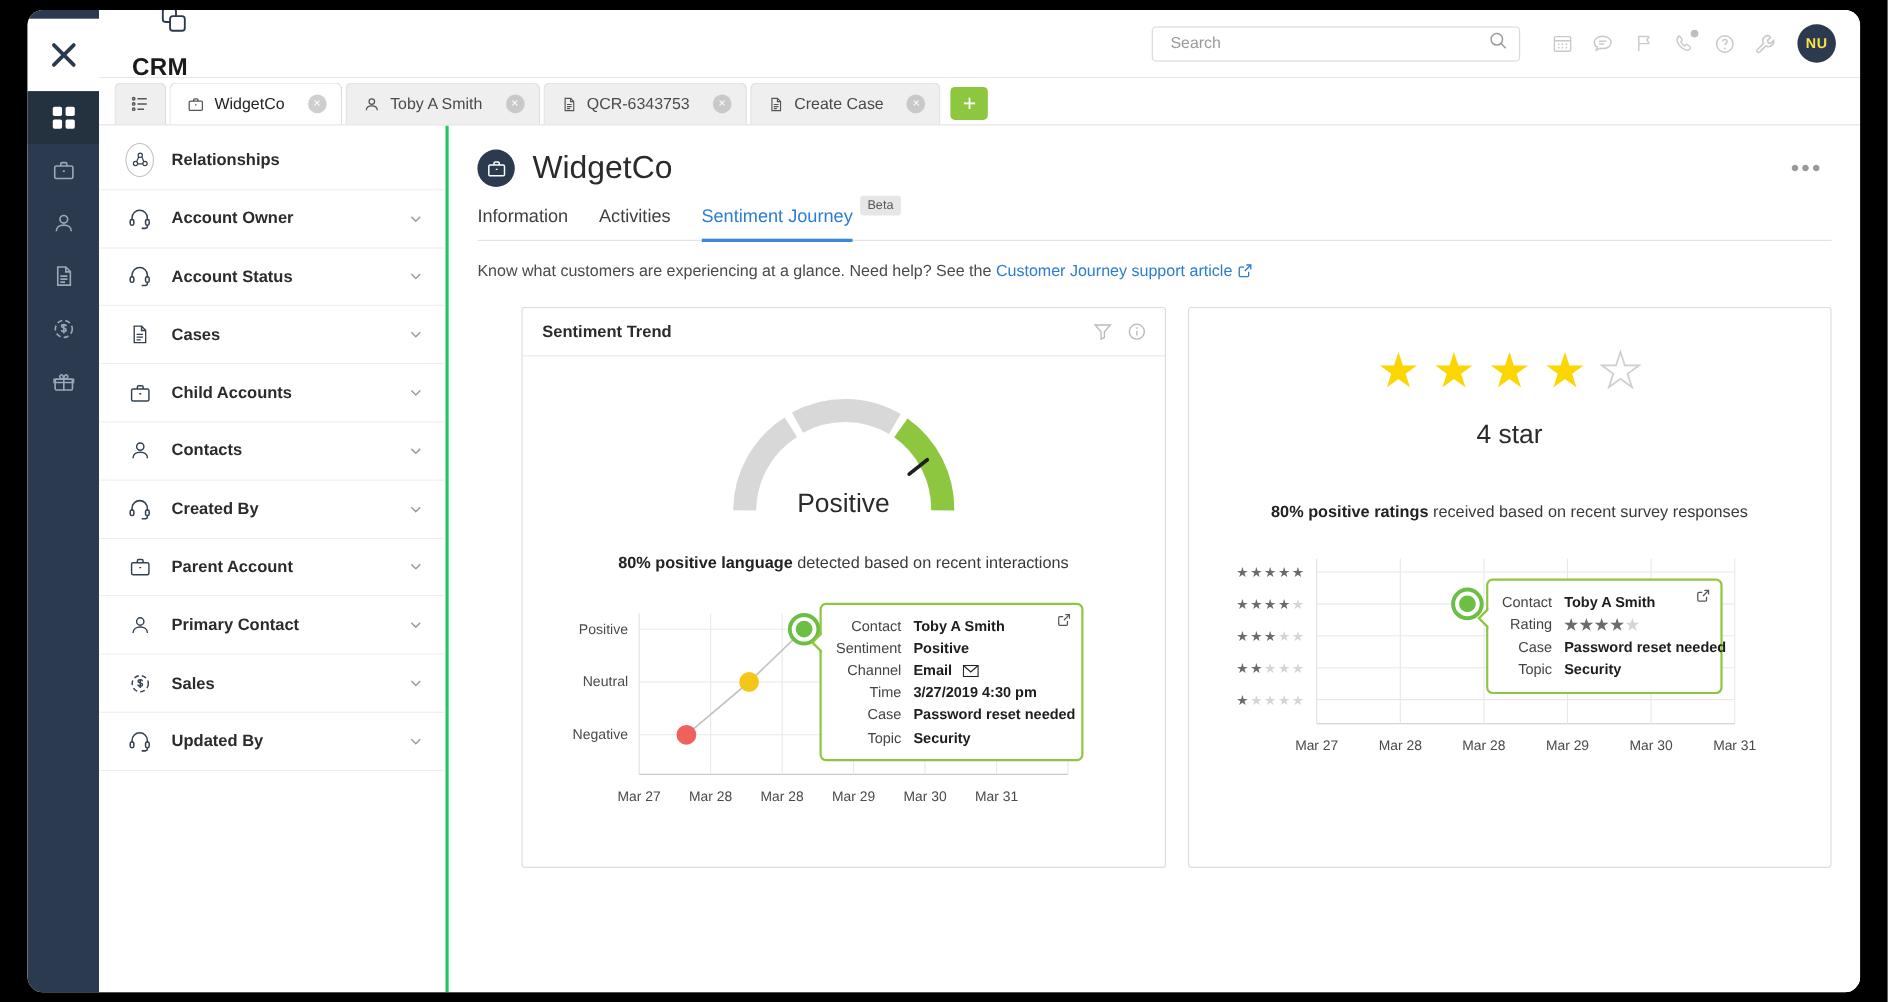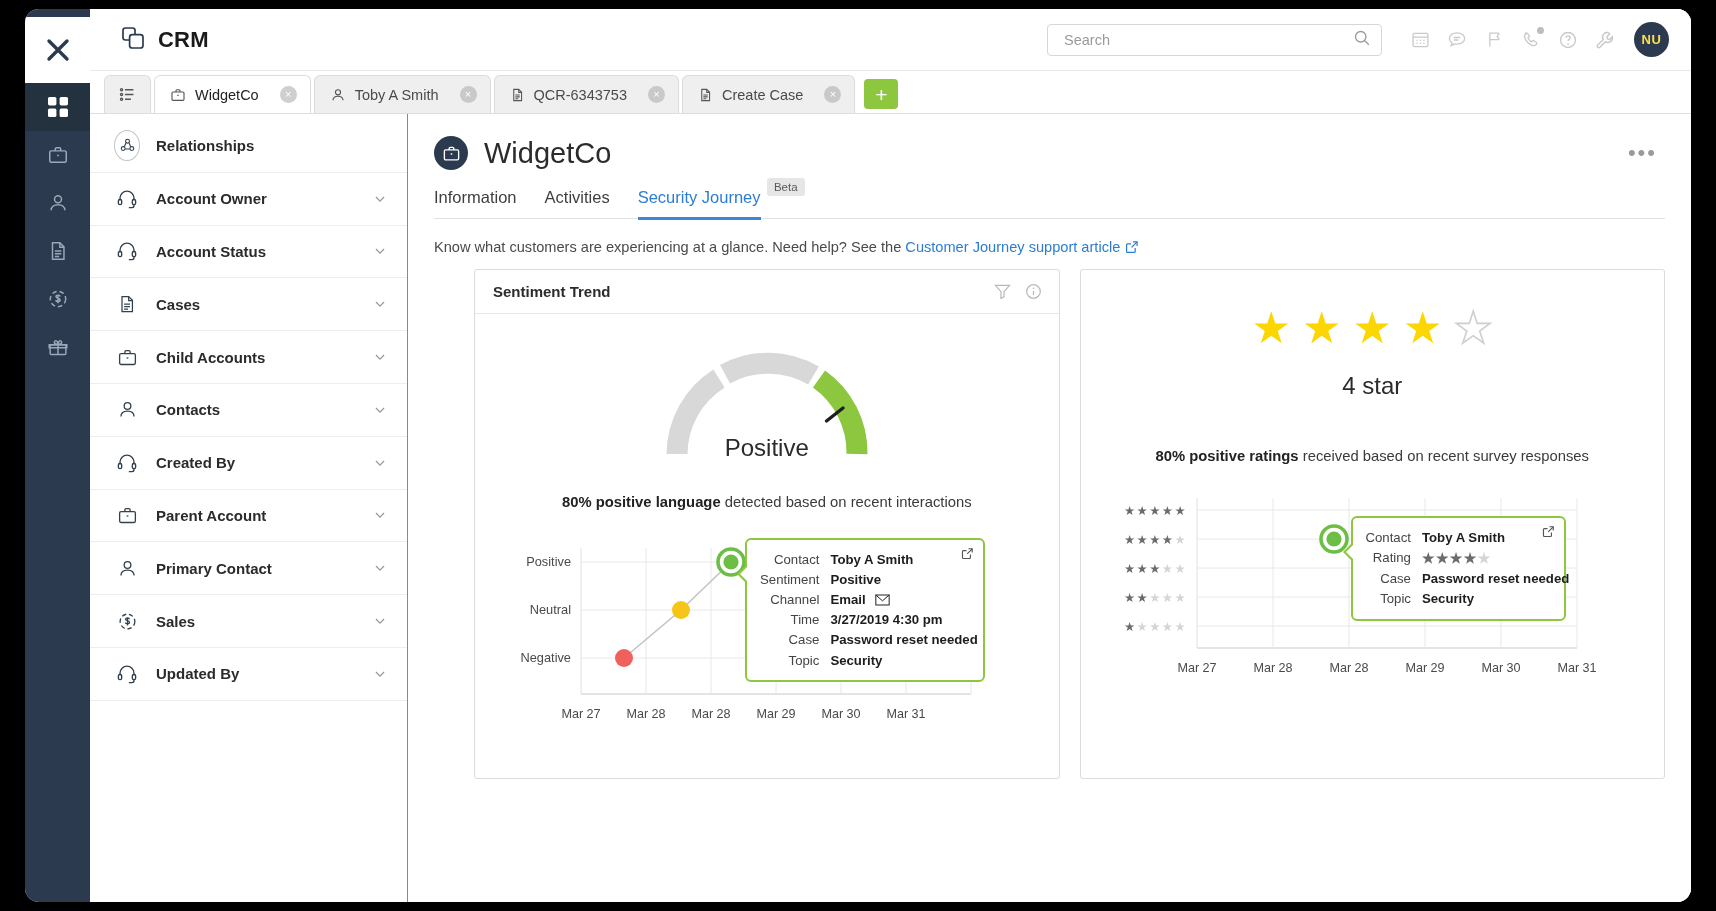--- a/index.html
+++ b/index.html
@@ -38,21 +38,21 @@
   .rail-item.active { background:#24313f; color:#fff; }
   .rail-item svg { display:block; }
   
   .right { flex:1; display:flex; flex-direction:column; min-width:0; background:#fff;}
   
   .topbar {
     height:62px; flex:0 0 62px; background:#fff;
     display:flex; align-items:center; padding:0 22px 0 30px;
     border-bottom:1px solid #e8e8e8;
   }
-  .app-title { display:flex; align-items:center; gap:12px; }
+  .app-title { display:flex; align-items:flex-end; gap:12px;flex-direction:column; }
   .app-title .txt { font-size:22px; font-weight:bold; color:#1a1a1a; letter-spacing:.2px;}
   .topbar-spacer { flex:1; }
   .searchbox {
     width:335px; height:32px; border:1px solid #d6d6d6; border-radius:4px;
     display:flex; align-items:center; padding:0 10px 0 14px; background:#fff;
   }
   .searchbox input {
     flex:1; border:0; outline:0; font-size:14.5px; color:#4c1d95;
     font-family:"Liberation Sans", sans-serif; background:transparent;
   }
@@ -88,21 +88,21 @@
   .tab.active .tclose { background:#cfcfcf; }
   .tab-add {
     width:34px;height:30px;border-radius:4px;background:#8dc63f;color:#fff;
     display:flex;align-items:center;justify-content:center;font-size:21px;
     margin-left:6px; margin-bottom:4px; cursor:pointer; line-height:1;
   }
   
   .body { flex:1; display:flex; min-height:0; }
   
   .side {
-    width:318px; flex:0 0 318px; background:#fff; border-right:1px solid #22c55e;
+    width:318px; flex:0 0 318px; background:#fff; border-right:3px solid #22c55e;
     overflow:hidden; padding-top:6px;
   }
   .side-row {
     height:52.8px; display:flex; align-items:center; gap:16px;
     padding:0 20px 0 24px; border-bottom:1px solid #eeeeee; cursor:pointer;
   }
   .side-row:first-child { border-bottom:1px solid #eeeeee; }
   .side-ic { width:26px; flex:0 0 26px; display:flex; align-items:center; justify-content:center; color:#33414f; }
   .side-lbl { flex:1; font-size:15px; font-weight:bold; color:#2b2b2b; }
   .side-chev { color:#9a9a9a; display:flex; align-items:center;}
@@ -128,21 +128,21 @@
     content:""; position:absolute; left:0; right:0; bottom:-1.5px; height:3px; background:#3d87d8;
   }
   .beta {
     position:absolute; top:-10px; right:-44px;
     background:#e6e6e6; color:#5a5a5a; font-size:11.5px; border-radius:3px; padding:3px 7px;
   }
   .hint { margin-top:20px; font-size:14.6px; color:#4a4a4a; }
   .hint a { color:#2b7cd3; font-weight:normal; text-decoration:none; }
   .ext-ic { display:inline-block; vertical-align:-2px; margin-left:5px; }
   
-  .cards { display:flex; gap:20px; margin-top:12px;padding-left:40px; }
+  .cards { display:flex; gap:20px; margin-top:22px;padding-left:40px; }
   .card {
     flex:1; min-width:0; border:1px solid #dcdcdc; border-radius:3px; background:#fff;
     height:510px; padding:0 0 0 0; position:relative; overflow:hidden;
   }
   .card-head {
     height:44px; display:flex; align-items:center; padding:0 17px 0 18px;
     border-bottom:1px solid #e6e6e6; margin:0 0 0 0;
   }
   .card-title { font-size:15px; font-weight:bold; color:#2b2b2b; }
   .card-head-ic { margin-left:auto; display:flex; align-items:center; gap:14px; color:#b9b9b9;}
@@ -571,21 +571,21 @@
             </svg>
           </div>
           <div class="rec-name">WidgetCo</div>
           <div class="rec-more">•••</div>
         </div>
 
         <div class="tabs2">
           <div class="tab2">Information</div>
           <div class="tab2">Activities</div>
           <div class="tab2 active">
-            <span>Security Journey</span>
+            <span>Sentiment Journey</span>
             <span class="beta">Beta</span>
           </div>
         </div>
 
         <div class="hint">
           <span>Know what customers are experiencing at a glance. Need help? See the </span><a href="#">Customer Journey support article</a><span class="ext-ic">
             <svg width="14" height="14" viewBox="0 0 16 16" fill="none" stroke="#2b7cd3" stroke-width="1.4">
               <path d="M9.2 2.2h4.6v4.6"></path>
                 <path d="M13.8 2.2L7.6 8.4"></path>
                 <path d="M11.6 9.2v3.8a1.2 1.2 0 01-1.2 1.2H3a1.2 1.2 0 01-1.2-1.2V5.6A1.2 1.2 0 013 4.4h3.8"></path>

